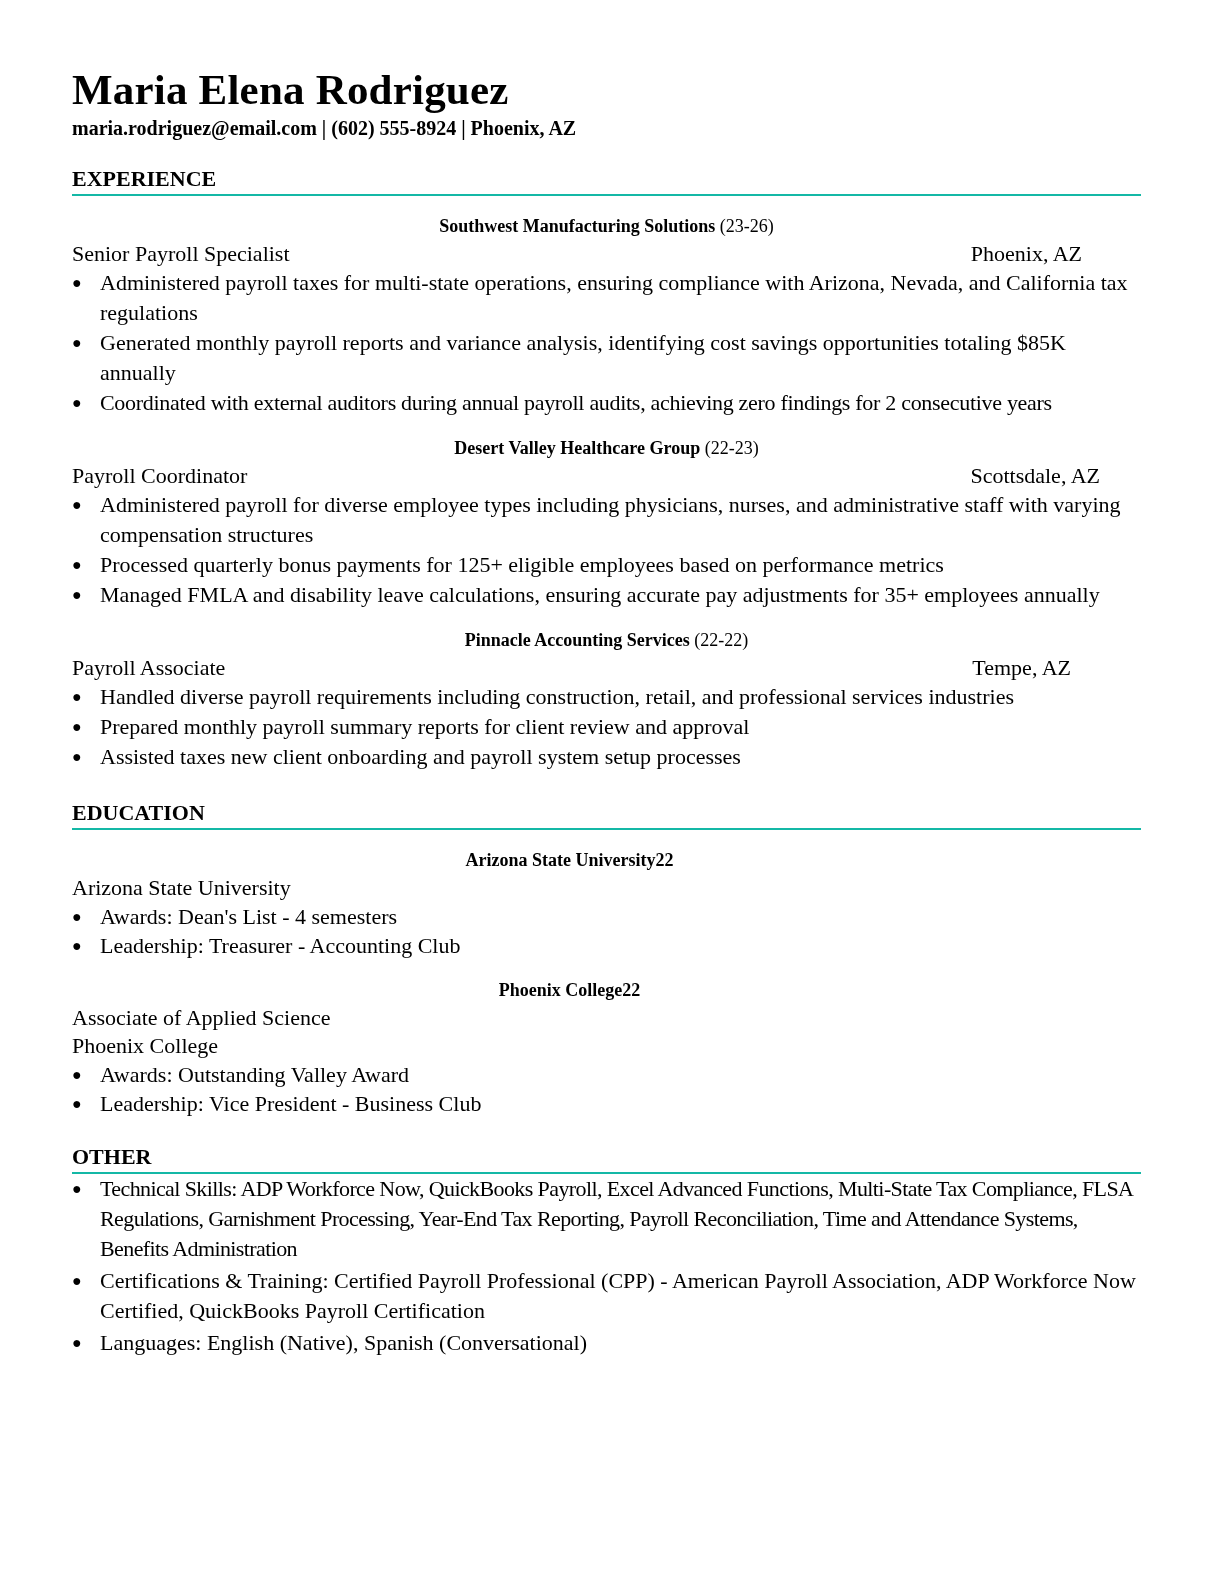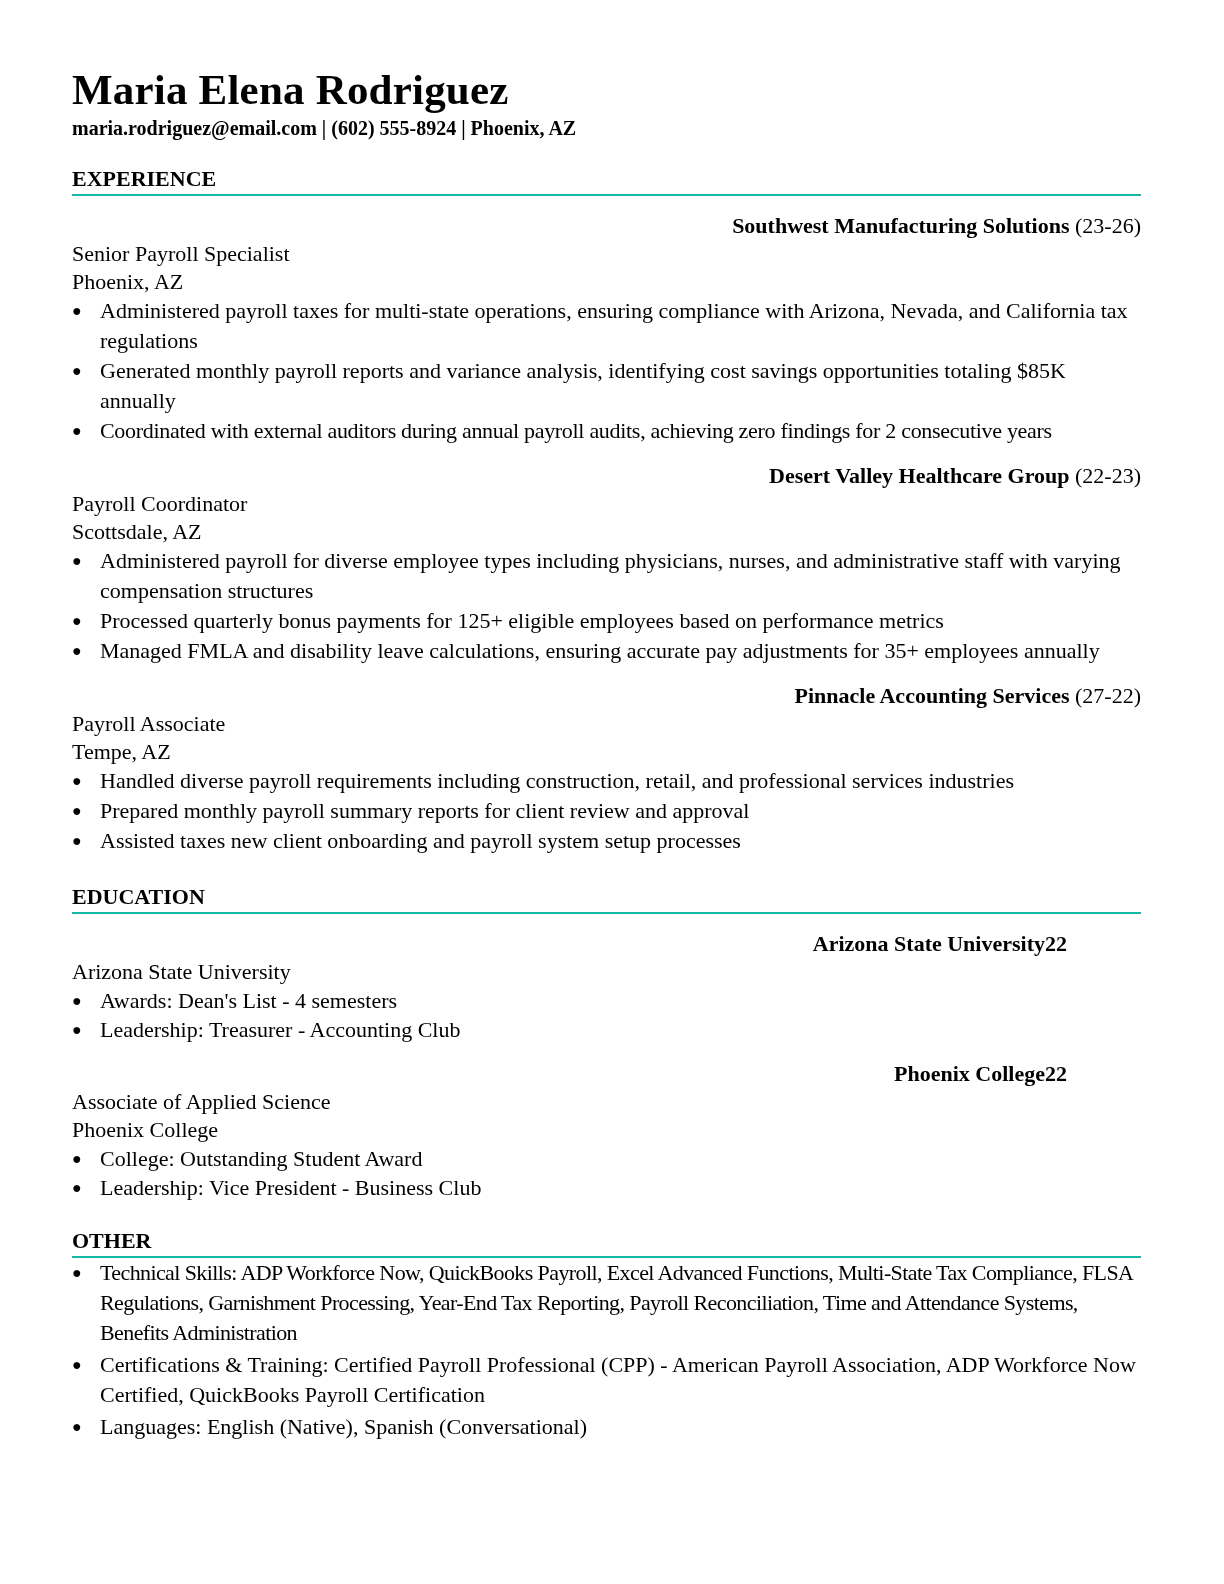--- a/index.html
+++ b/index.html
@@ -4,23 +4,23 @@
 <style>
   html, body { margin: 0; padding: 0; background: #ffffff; }
   body { width: 1224px; height: 1584px; position: relative; overflow: hidden;
     font-family: "Liberation Serif", "DejaVu Serif", serif; color: #000; }
   .page { position: absolute; left: 72px; top: 66px; width: 1069px; }
   .name { font-size: 43px; font-weight: bold; line-height: 48px; margin: 0; letter-spacing: 0.2px; }
   .contact { font-size: 20px; line-height: 26px; margin-top: 1px; font-weight: bold; }
   .section-title { font-size: 22px; font-weight: bold; line-height: 26px; margin-top: 25px;
     padding-bottom: 2px; border-bottom: 2px solid #14b8a6; }
   .entry { margin-top: 16px; }
-  .entry-head { font-size: 22px; line-height: 28px; display: flex; justify-content: flex-end; }
+  .entry-head { font-size: 18px; line-height: 28px; display: flex; justify-content: center; }
   .entry-head .org { font-weight: bold; }
-  .entry-sub { font-size: 22px; line-height: 28px; display: flex; justify-content: space-between; flex-direction: column; }
+  .entry-sub { font-size: 22px; line-height: 28px; display: flex; justify-content: space-between; }
   .loc { padding-right: 40px; }
   .year { font-weight: bold; padding-right: 74px; }
   ul.bullets { list-style: none; margin: 0; padding: 0; }
   ul.bullets li { font-size: 22px; line-height: 30px; position: relative; padding-left: 28px; }
   ul.bullets li .dot { position: absolute; left: 0; top: 0; font-size: 16px; }
   .other-list { margin-top: 14px; }
   .other-list li { line-height: 27.5px; margin-bottom: 2px; }
   .condensed { letter-spacing: -0.6px; }
   b { font-weight: normal; }
 </style>
@@ -59,21 +59,21 @@
     </div>
     <ul class="bullets">
       <li><span class="dot">●</span><span>Administered payroll for diverse employee types including physicians, nurses, and administrative staff with varying compensation structures</span></li>
       <li><span class="dot">●</span><span>Processed quarterly bonus payments for 125+ eligible employees based on performance metrics</span></li>
       <li><span class="dot">●</span><span>Managed FMLA and disability leave calculations, ensuring accurate pay adjustments for 35+ employees annually</span></li>
     </ul>
   </div>
 
   <div class="entry">
     <div class="entry-head">
-      <span><span class="org">Pinnacle Accounting Services</span> <span>(27-22)</span></span>
+      <span><span class="org">Pinnacle Accounting Services</span> <span>(22-22)</span></span>
     </div>
     <div class="entry-sub">
       <span>Payroll Associate</span>
       <span class="loc" style="padding-right:70px">Tempe, AZ</span>
     </div>
     <ul class="bullets">
       <li><span class="dot">●</span><span>Handled diverse payroll requirements including construction, retail, and professional services industries</span></li>
       <li><span class="dot">●</span><span>Prepared monthly payroll summary reports for client review and approval</span></li>
       <li><span class="dot">●</span><span>Assisted taxes new client onboarding and payroll system setup processes</span></li>
     </ul>
@@ -100,21 +100,21 @@
       <span class="org">Phoenix College</span>
       <span class="year">22</span>
     </div>
     <div class="entry-sub">
         <span>Associate of Applied Science</span>
       </div>
     <div class="entry-sub">
         <span>Phoenix College</span>
       </div>
     <ul class="bullets">
-      <li style="line-height:29px"><span class="dot">●</span><span>College: Outstanding Student Award</span></li>
+      <li style="line-height:29px"><span class="dot">●</span><span>Awards: Outstanding Valley Award</span></li>
       <li style="line-height:29px"><span class="dot">●</span><span>Leadership: Vice President - Business Club</span></li>
     </ul>
   </div>
 
   <div class="section-title" style="margin-top:26px">OTHER</div>
 
   <ul class="bullets other-list">
     <li><span class="dot">●</span><span class="condensed"><b>Technical Skills</b><span>: </span><span>ADP Workforce Now, QuickBooks Payroll, Excel Advanced Functions, Multi-State Tax Compliance, FLSA Regulations, Garnishment Processing, Year-End Tax Reporting, Payroll Reconciliation, Time and Attendance Systems, Benefits Administration</span></span></li>
     <li><span class="dot">●</span><b>Certifications &amp; Training:</b><span> </span><span>Certified Payroll Professional (CPP) - American Payroll Association, ADP Workforce Now Certified, QuickBooks Payroll Certification</span></li>
     <li><span class="dot">●</span><b>Languages</b><span>: </span><span>English (Native), Spanish (Conversational)</span></li>

